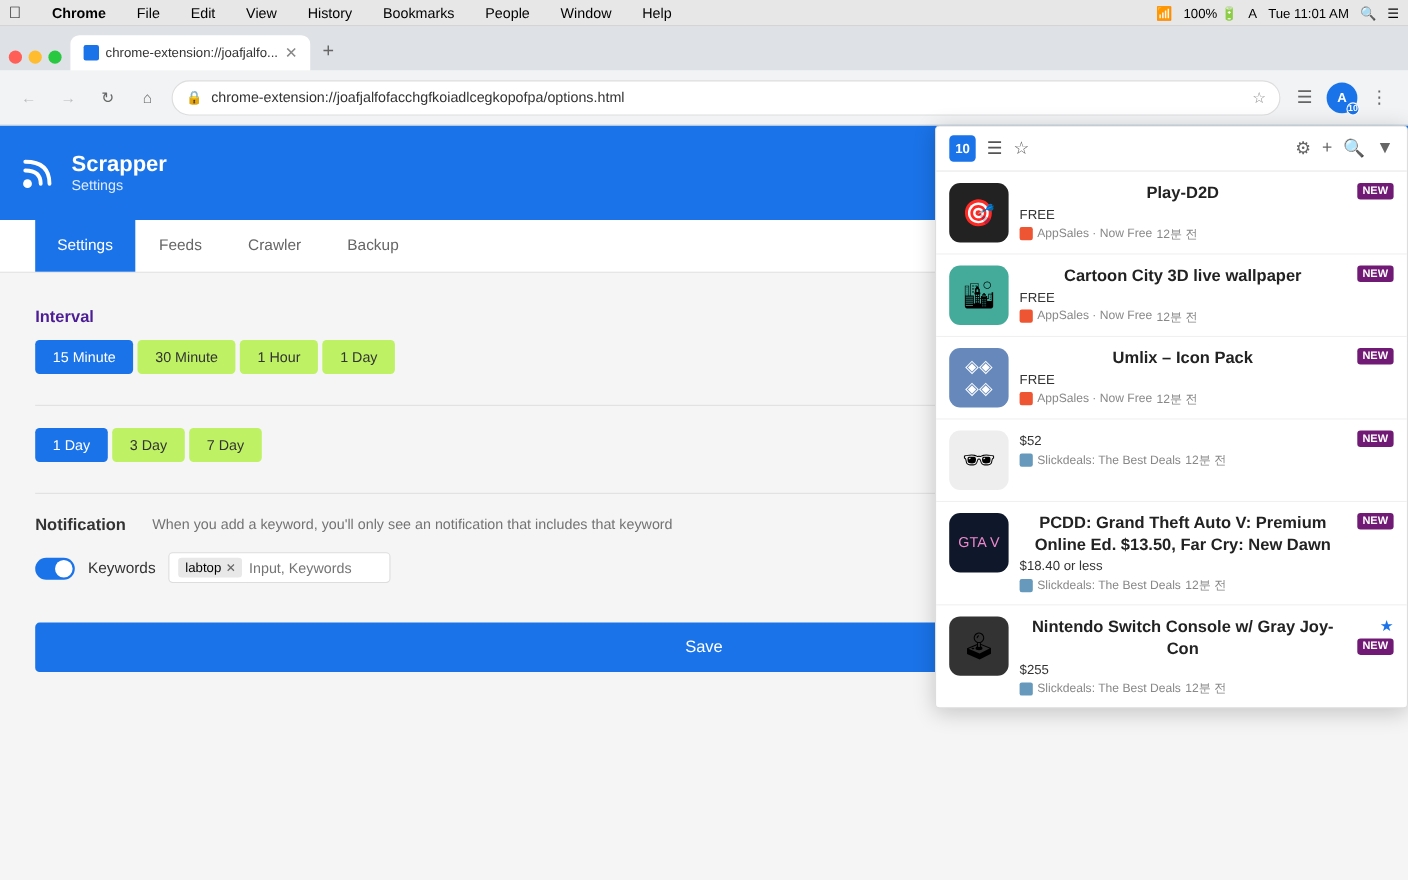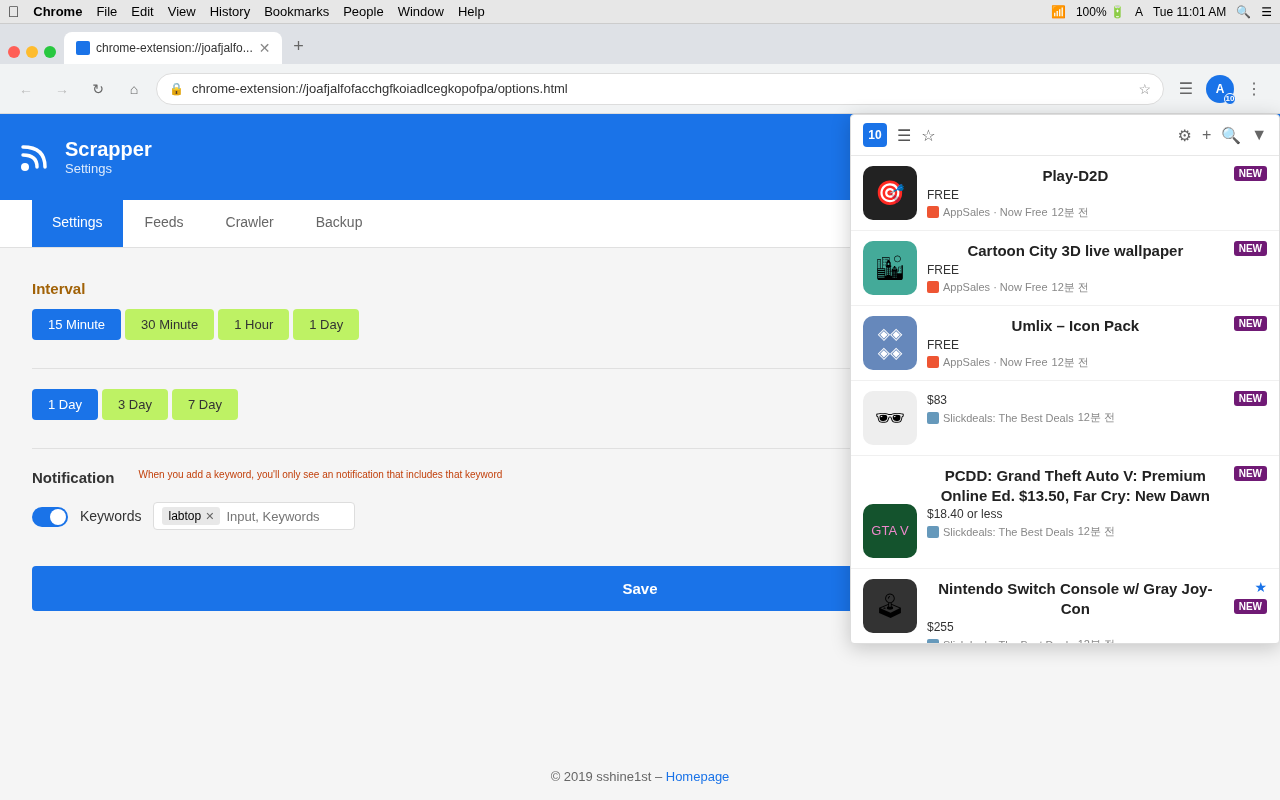--- a/index.html
+++ b/index.html
@@ -13,21 +13,21 @@
       align-items: center;
       padding: 0 8px;
       font-size: 13px;
       font-weight: 500;
       gap: 16px;
       border-bottom: 1px solid #ccc;
     }
     .menu-bar-left { display: flex; align-items: center; gap: 14px; }
     .menu-bar-right { display: flex; align-items: center; gap: 10px; margin-left: auto; font-size: 12px; }
     .apple-icon { font-size: 15px; }
-    .menu-item { cursor: pointer; }
+    .menu-item { cursor: pointer; margin-left: 14px; }
     .menu-item.bold { font-weight: 700; }
 
     
     .tab-bar {
       background: #dee1e6;
       height: 40px;
       display: flex;
       align-items: flex-end;
       padding: 0 8px;
     }
@@ -72,43 +72,43 @@
     .settings-header-content { display: flex; align-items: center; gap: 12px; }
     .rss-icon { width: 36px; height: 36px; color: white; font-size: 28px; }
     .header-text .app-name { color: white; font-size: 20px; font-weight: 600; }
     .header-text .app-sub { color: rgba(255,255,255,0.85); font-size: 13px; }
 
     .settings-tabs { background: white; border-bottom: 1px solid #e0e0e0; padding: 0 32px; display: flex; gap: 2px; }
     .tab-link { padding: 14px 20px; font-size: 14px; color: #666; cursor: pointer; border-bottom: 3px solid transparent; }
     .tab-link.active { color: white; background: #1a73e8; border-bottom: none; }
 
     .settings-body { padding: 32px; }
-    .section-title { font-size: 15px; font-weight: 600; color: #a16207; margin-bottom: 12px; }
+    .section-title { font-size: 15px; font-weight: 600; color: #4c1d95; margin-bottom: 12px; }
     .btn-group { display: flex; gap: 4px; flex-wrap: wrap; }
     .btn-option { padding: 8px 16px; border-radius: 4px; font-size: 13px; cursor: pointer; border: none; }
     .btn-option.active { background: #1a73e8; color: white; }
     .btn-option:not(.active) { background: #bef264; color: #333; }
 
     .section { margin-bottom: 28px; }
     .divider { border: none; border-top: 1px solid #e0e0e0; margin: 20px 0; }
 
     .notification-row { display: flex; align-items: flex-start; gap: 16px; margin-bottom: 16px; }
     .notif-label { font-size: 15px; font-weight: 600; color: #333; }
-    .notif-sub { font-size: 10px; color: #c2410c; margin-left: 8px; }
+    .notif-sub { font-size: 13px; color: #737373; margin-left: 8px; }
     .toggle { width: 36px; height: 20px; background: #1a73e8; border-radius: 10px; position: relative; cursor: pointer; flex-shrink: 0; margin-top: 2px; }
     .toggle-knob { position: absolute; right: 2px; top: 2px; width: 16px; height: 16px; background: white; border-radius: 50%; }
 
     .keywords-row { display: flex; align-items: center; gap: 12px; margin-top: 12px; }
     .keywords-label { font-size: 14px; color: #333; font-weight: 500; }
     .keyword-input-area { display: flex; align-items: center; gap: 6px; border: 1px solid #ddd; border-radius: 4px; padding: 4px 8px; background: white; }
     .keyword-chip { background: #e8e8e8; border-radius: 3px; padding: 2px 6px; font-size: 12px; display: flex; align-items: center; gap: 4px; }
     .chip-x { color: #666; cursor: pointer; font-size: 11px; }
     .keyword-text-input { border: none; outline: none; font-size: 13px; color: #999; width: 120px; }
 
-    .save-btn { background: #1a73e8; color: white; border: none; width: 100%; padding: 14px; font-size: 15px; border-radius: 4px; cursor: pointer; font-weight: 700; margin-top: 8px; }
+    .save-btn { background: #1a73e8; color: white; border: none; width: 100%; padding: 14px; font-size: 15px; border-radius: 4px; cursor: pointer; font-weight: 400; margin-top: 8px; }
 
     
     .popup-panel {
       position: absolute;
       right: 0;
       top: 0;
       width: 430px;
       height: 530px;
       background: white;
       border: 1px solid #ddd;
@@ -131,21 +131,21 @@
     .popup-header-right { margin-left: auto; display: flex; gap: 10px; align-items: center; }
     .popup-icon-btn { color: #666; cursor: pointer; font-size: 16px; }
 
     .popup-list { flex: 1; overflow-y: auto; }
     .popup-item { display: flex; align-items: flex-start; padding: 10px 12px; border-bottom: 1px solid #f0f0f0; gap: 10px; cursor: pointer; }
     .popup-thumb { width: 54px; height: 54px; border-radius: 10px; flex-shrink: 0; overflow: hidden; display: flex; align-items: center; justify-content: center; font-size: 24px; }
     .popup-thumb.dark { background: #222; }
     .popup-thumb.city { background: #4a9; }
     .popup-thumb.icon-pack { background: #6688bb; }
     .popup-thumb.sunglasses { background: #eee; }
-    .popup-thumb.gta { background: #14532d; margin-top: 38px; }
+    .popup-thumb.gta { background: #0f172a; }
     .popup-thumb.nintendo { background: #333; }
 
     .popup-item-content { flex: 1; min-width: 0; }
     .popup-item-title { font-size: 15px; font-weight: 600; color: #222; line-height: 1.3; text-align: center; }
     .popup-item-price { font-size: 12px; color: #333; margin: 2px 0; }
     .popup-item-source { display: flex; align-items: center; gap: 4px; font-size: 11px; color: #888; margin-top: 3px; text-align: center; }
     .source-icon { width: 12px; height: 12px; border-radius: 2px; flex-shrink: 0; }
     .source-icon.red { background: #e53; }
     .source-icon.blue { background: #69b; }
 
@@ -290,24 +290,20 @@
               <span class="chip-x">✕</span>
             </div>
             <input class="keyword-text-input" placeholder="Input, Keywords" type="text" style="">
           </div>
         </div>
       </div>
 
       <button class="save-btn">Save</button>
     </div>
 
-    <div class="page-footer">
-      <span>© 2019 sshine1st –</span>
-      <a class="footer-link" href="#">Homepage</a>
-    </div>
   </div>
 
   <div class="popup-panel">
     <div class="popup-header">
       <div class="popup-count">10</div>
       <div class="popup-header-icons">
         <span>☰</span>
         <span>☆</span>
       </div>
       <div class="popup-header-right">
@@ -364,21 +360,21 @@
           </div>
         </div>
         <div class="popup-item-right">
           <span class="new-badge">NEW</span>
         </div>
       </div>
 
       <div class="popup-item">
         <div class="popup-thumb sunglasses">🕶</div>
         <div class="popup-item-content">
-          <div class="popup-item-price">$83</div>
+          <div class="popup-item-price">$52</div>
           <div class="popup-item-source">
             <div class="source-icon blue"></div>
             <span>Slickdeals: The Best Deals</span>
             <span>12분 전</span>
           </div>
         </div>
         <div class="popup-item-right">
           <span class="new-badge">NEW</span>
         </div>
       </div>

